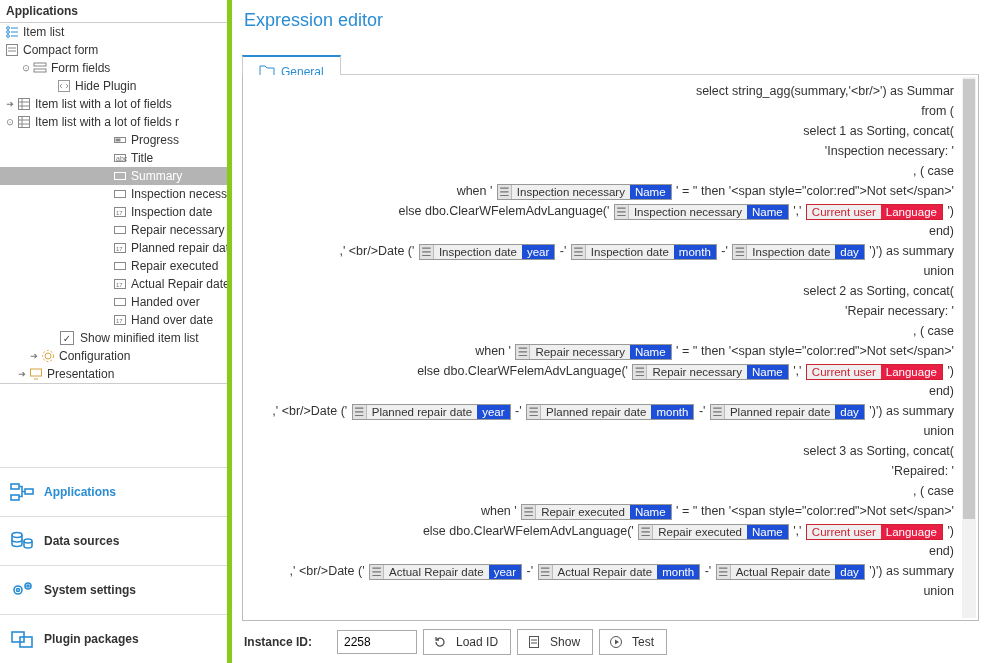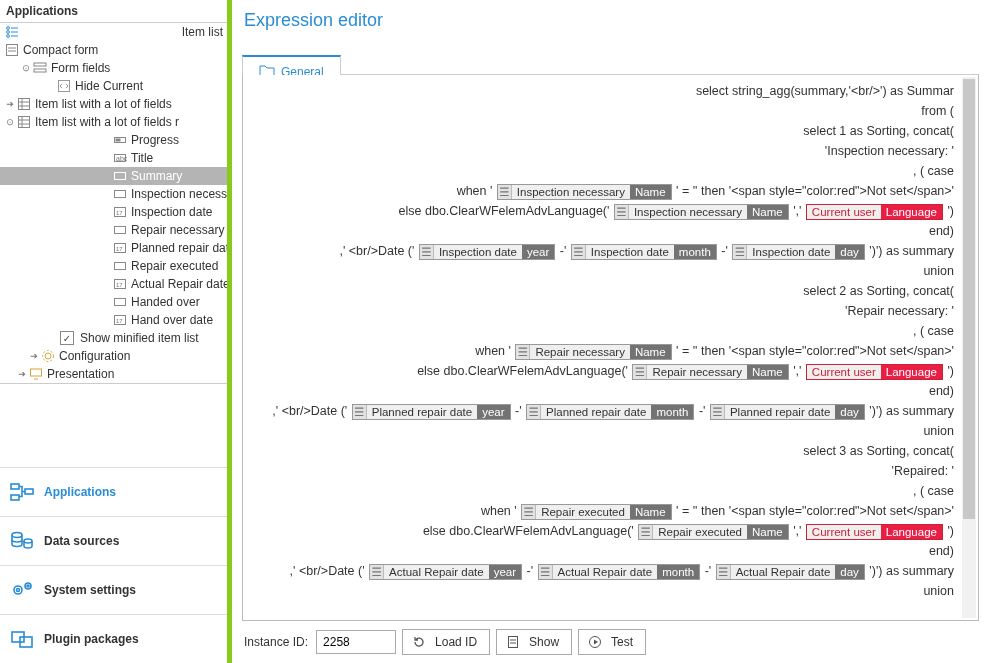--- a/index.html
+++ b/index.html
@@ -3,21 +3,21 @@
 <meta charset="utf-8">
 <style>
   * { box-sizing: border-box; }
   body { margin: 0; font-family: "Segoe UI", Tahoma, sans-serif; font-size: 12px; color: #333; background: #fff; overflow: hidden; width: 989px; height: 663px; }
   .app { display: flex; width: 989px; height: 663px; }
   .sidebar { width: 232px; border-right: 5px solid #84cc16; display: flex; flex-direction: column; }
   .sb-header { padding: 4px 6px; font-weight: bold; border-bottom: 1px solid #ccc; }
   .tree { flex: 0 0 auto; border-bottom: 1px solid #ccc; overflow: hidden; }
   .tree-row { display: flex; align-items: center; height: 18px; padding: 0 4px; white-space: nowrap; cursor: default; }
   .tree-row.selected { background: #b4b4b4; color: #fff; }
-  .ind0 { padding-left: 4px; justify-content: space-between; }
+  .ind0 { padding-left: 4px; }
   .ind1 { padding-left: 20px; }
   .ind2 { }
   .ind3 { padding-left: 56px; }
   .ind5 { padding-left: 112px; }
   .tree-icon { width: 16px; height: 16px; display: inline-flex; align-items: center; justify-content: center; margin-right: 3px; flex: 0 0 16px; }
   .exp-arrow { width: 12px; height: 14px; display: inline-flex; align-items: center; justify-content: center; color: #777; font-size: 9px; flex: 0 0 12px; }
   .nav { margin-top: auto; }
   .nav-item { display: flex; align-items: center; gap: 10px; padding: 14px 10px; border-top: 1px solid #ddd; font-weight: bold; }
   .nav-item:first-child { border-top: 1px solid #ddd; }
   .nav-item .nav-icon { width: 24px; height: 20px; display: flex; align-items: center; justify-content: center; }
@@ -32,30 +32,30 @@
   .editor-wrap { flex: 1; border: 1px solid #bbb; border-top: none; margin-top: 0; position: relative; overflow: hidden; background: #fff; }
   .editor { position: absolute; inset: 2px 18px 2px 2px; overflow: hidden; font-size: 12.5px; line-height: 20px; padding: 4px 6px; text-align: right; }
   .editor .ln { white-space: nowrap; }
   .editor .l1 { padding-left: 12px; }
   .editor .l2 { padding-left: 38px; }
   .editor .l3 { padding-left: 50px; }
   .editor .l8 { padding-left: 8px; }
   .scrollbar { position: absolute; top: 2px; right: 2px; bottom: 2px; width: 14px; background: #f1f1f1; }
   .scrollbar .thumb { position: absolute; left: 1px; right: 1px; top: 2px; height: 440px; background: #c8c8c8; }
   .footer { display: flex; align-items: center; gap: 6px; padding: 8px 2px; }
-  .footer .lbl { margin-right: 2px; }
+  .footer .lbl { margin-right: 19px; font-weight: bold; }
   .footer input[type=text] { width: 80px; height: 24px; border: 1px solid #aaa; padding: 2px 6px; font-family: inherit; font-size: 12px; }
   .fbtn { display: inline-flex; align-items: center; gap: 8px; height: 26px; border: 1px solid #aaa; background: #fff; padding: 0 12px 0 8px; cursor: default; }
   .fbtn .bicon { width: 16px; height: 16px; display: inline-flex; align-items: center; justify-content: center; color: #555; }
 
   
   .tok { display: inline-flex; align-items: center; border: 1px solid #999; background: #efefef; margin: 0 1px; vertical-align: middle; height: 16px; font-size: 11.5px; }
   .tok .tic { width: 14px; display: inline-flex; align-items: center; justify-content: center; color: #777; border-right: 1px solid #bbb; background: #e2e2e2; height: 100%; }
   .tok .tlbl { padding: 0 5px; }
-  .tok .tpart { background: #737373; color: #fff; padding: 0 5px; height: 100%; display: inline-flex; align-items: center; }
+  .tok .tpart { background: #1d4ed8; color: #fff; padding: 0 5px; height: 100%; display: inline-flex; align-items: center; }
   .tok.red { border-color: #cc2233; }
   .tok.red .tlbl { color: #cc2233; }
   .tok.red .tpart { background: #e91e45; }
 
   .checkbox-row { display: flex; align-items: center; gap: 6px; height: 18px; }
   .checkbox-row .cb { width: 14px; height: 14px; border: 1px solid #888; display: inline-flex; align-items: center; justify-content: center; font-size: 10px; color: #444; }
   .mini-icon svg { display: block; }
 </style>
 </head>
 <body>
@@ -104,21 +104,21 @@
         <span>Form fields</span>
       </div>
 
       <div class="tree-row ind3">
         <span class="tree-icon mini-icon">
           <svg width="14" height="14" viewBox="0 0 14 14">
               <rect x="1.5" y="1.5" width="11" height="11" stroke="#999" fill="none"></rect>
               <path d="M5 5 L3 7 L5 9 M9 5 L11 7 L9 9" stroke="#999" fill="none"></path>
             </svg>
         </span>
-        <span>Hide Current</span>
+        <span>Hide Plugin</span>
       </div>
 
       <div class="tree-row ind2">
         <span class="exp-arrow">➔</span>
         <span class="tree-icon mini-icon">
           <svg width="14" height="14" viewBox="0 0 14 14">
               <rect x="1.5" y="1.5" width="11" height="11" stroke="#888" fill="none"></rect>
               <line x1="1.5" y1="5" x2="12.5" y2="5" stroke="#888"></line>
               <line x1="1.5" y1="9" x2="12.5" y2="9" stroke="#888"></line>
               <line x1="5" y1="1.5" x2="5" y2="12.5" stroke="#888"></line>

